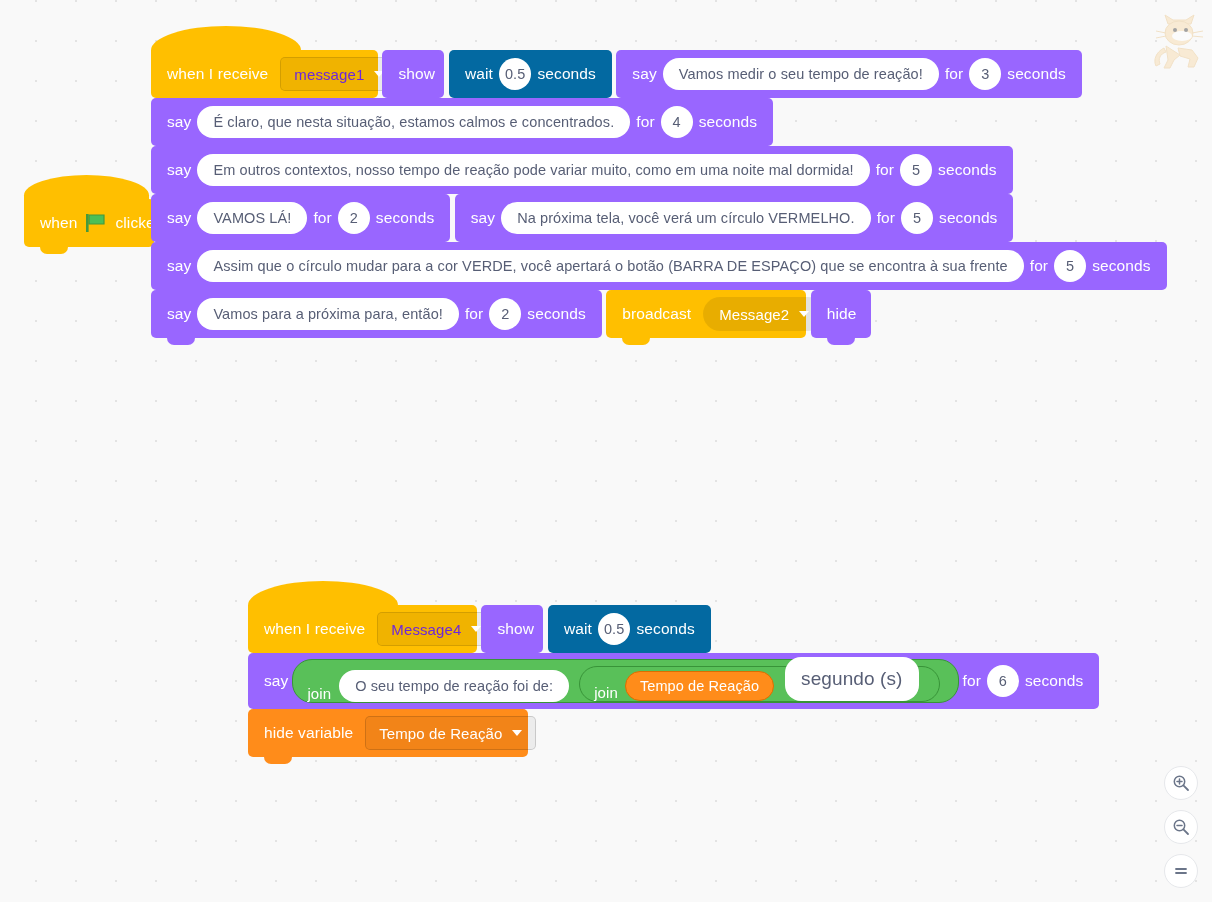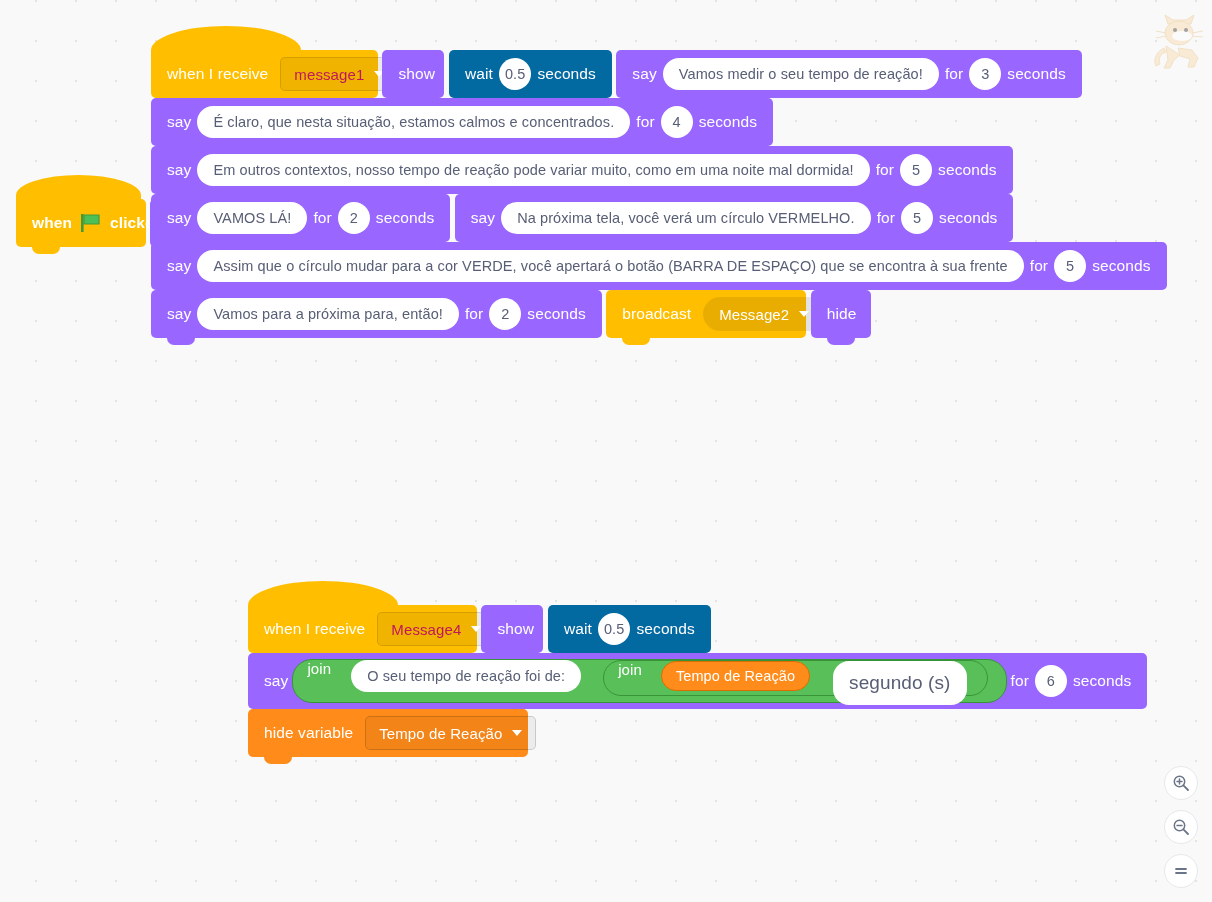--- a/index.html
+++ b/index.html
@@ -149,21 +149,21 @@
     display: inline-flex;
     align-items: center;
     gap: 10px;
     height: 34px;
     padding: 0 13px;
     margin-left: 12px;
     border-radius: 5px;
     background: rgba(0,0,0,0.06);
     border: 1px solid rgba(0,0,0,0.12);
     box-sizing: border-box;
-    color: #be185d;
+    color: #6d28d9;
     font-size: 15px;
   }
   .dd-round {
     display: inline-flex;
     align-items: center;
     gap: 10px;
     height: 34px;
     padding: 0 16px;
     margin-left: 12px;
     border-radius: 17px;
@@ -190,31 +190,30 @@
     width: 0; height: 0;
     border-left: 5.5px solid transparent;
     border-right: 5.5px solid transparent;
     border-top: 6px solid #FFFFFF;
     display: inline-block;
   }
 
   
   .join {
     display: inline-flex;
-    align-items: flex-start;
+    align-items: flex-end;
     background: #59C059;
     border: 1px solid #389438;
     box-sizing: border-box;
     height: 40px;
     padding: 0 14px;
     border-radius: 20px;
     color: #FFFFFF;
     font-size: 15px;
     margin: 0 4px;
-    gap: 12px;
   }
   .join .lbl { margin-right: 2px; }
   .var-reporter {
     display: inline-flex;
     align-items: center;
     justify-content: center;
     background: #FF8C1A;
     border: 1px solid #DB6E00;
     box-sizing: border-box;
     height: 30px;
@@ -250,21 +249,21 @@
     </g>
     <g stroke="#E8C48A" stroke-width="1">
       <line x1="44" y1="23" x2="55" y2="21"></line>
       <line x1="44" y1="26" x2="55" y2="27"></line>
       <line x1="18" y1="23" x2="8" y2="21"></line>
       <line x1="18" y1="26" x2="8" y2="28"></line>
     </g>
   </svg>
 </div>
 
-<div class="script" style="left:16px; top:175px;font-weight:bold;">
+<div class="script" style="left:24px; top:175px;">
   <div class="blk hat c-events stack" style="width:130px;">
     <span class="hat-cap" style="width:125px;"></span>
     <span class="lbl">when</span>
     <span class="flag">
       <svg width="20" height="18" viewBox="0 0 20 18">
         <rect x="0" y="0" width="2.6" height="18" fill="#45993D"></rect>
         <path d="M3 1 L18 1 L18 10 L3 10 Z" fill="#4CBF56" stroke="#45993D" stroke-width="1.2"></path>
       </svg>
     </span>
     <span class="lbl">clicked</span>

